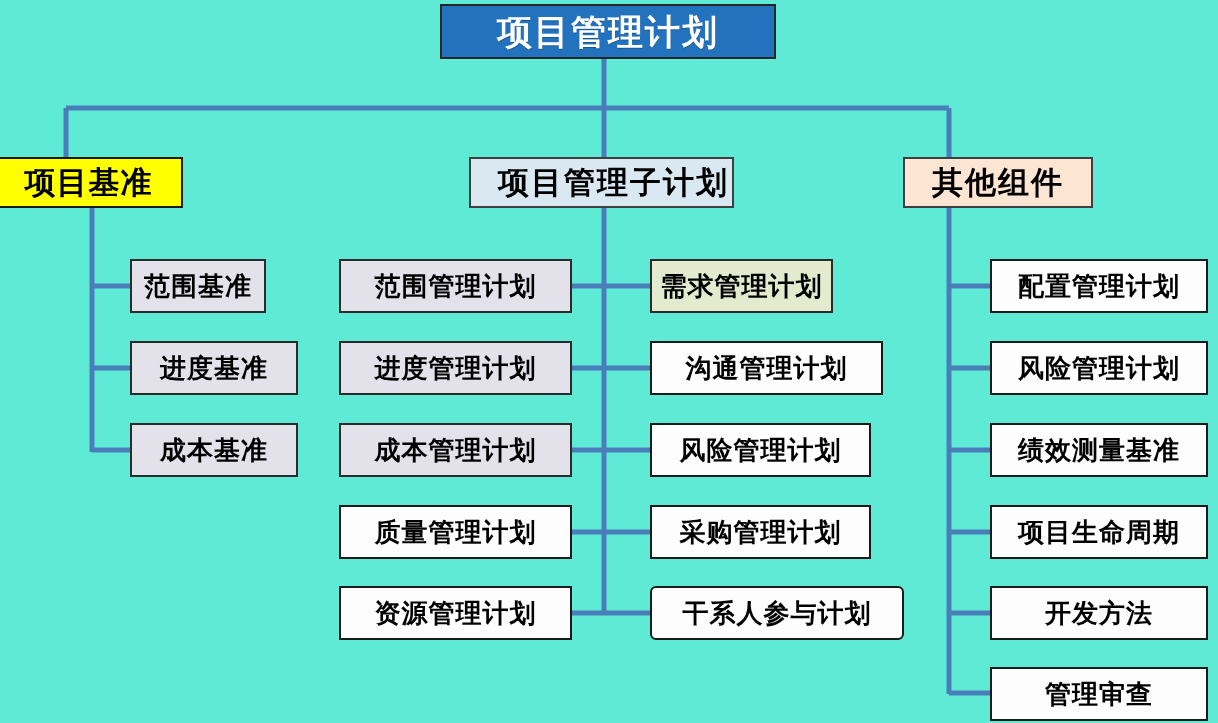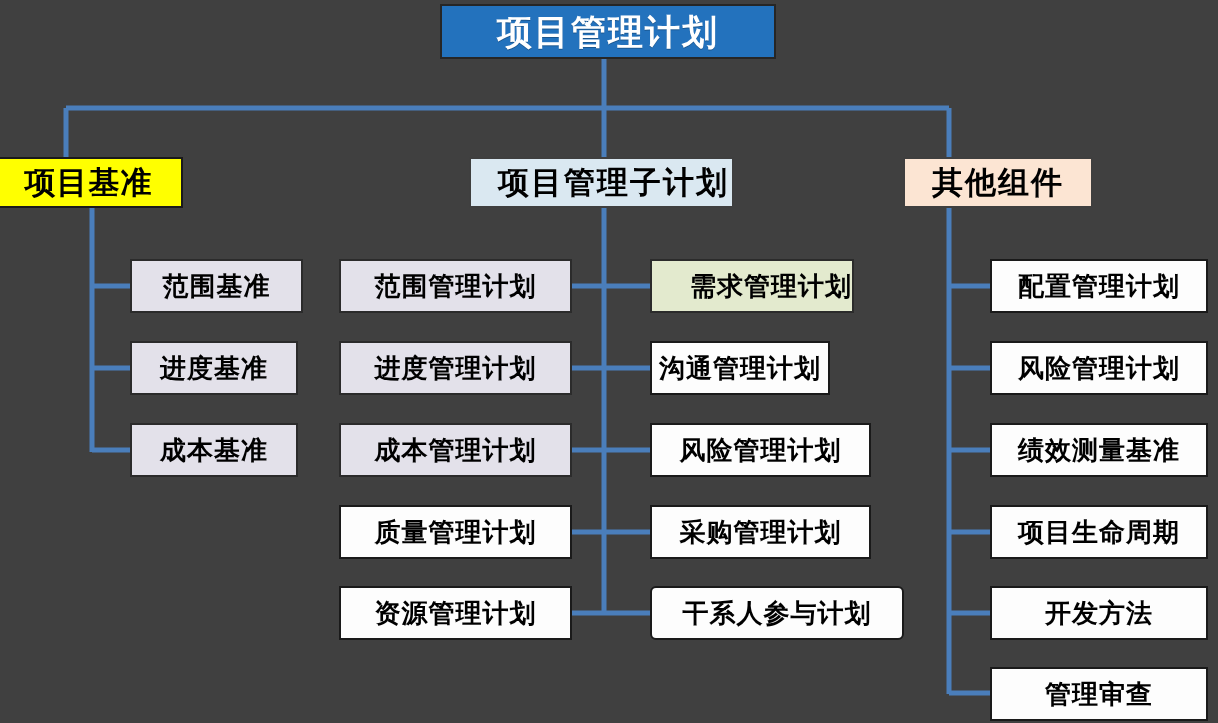--- a/index.html
+++ b/index.html
@@ -1,17 +1,17 @@
 <!DOCTYPE html>
 <html><head>
 <meta charset="utf-8">
 <style>
   html,body{margin:0;padding:0;background:#ffffff;}
   body{width:1218px;height:723px;font-family:"Liberation Sans","DejaVu Sans",sans-serif;}
-  #stage{position:relative;width:1218px;height:723px;overflow:hidden;background:#404040;}
+  #stage{position:relative;width:1218px;height:723px;overflow:hidden;background:#5eead4;}
 
   
   #wires{position:absolute;left:0;top:0;width:1218px;height:723px;z-index:1;}
 
   .node{position:absolute;z-index:2;box-sizing:border-box;
         display:flex;align-items:center;justify-content:center;
         border:2px solid #1a1a1a;background:#ffffff;color:#000000;
         font-weight:700;line-height:1;letter-spacing:1px;white-space:nowrap;}
 
   
@@ -77,21 +77,21 @@
   </div>
 
   <div class="node n-sub" style="left:469px;top:157px;width:265px;height:51px;padding-left:24px;">
     <span>项目管理子计划</span>
   </div>
 
   <div class="node n-other" style="left:855px;top:157px;width:190px;height:51px;margin-left:48px;">
     <span>其他组件</span>
   </div>
 
-  <div class="node leaf f-lav" style="left:130px;top:259px;width:173px;height:54px;">
+  <div class="node leaf f-lav" style="left:130px;top:259px;width:136px;height:54px;">
     <span>范围基准</span>
   </div>
   <div class="node leaf f-lav" style="left:130px;top:341px;width:168px;height:54px;">
     <span>进度基准</span>
   </div>
   <div class="node leaf f-lav" style="left:130px;top:423px;width:168px;height:54px;">
     <span>成本基准</span>
   </div>
 
   <div class="node leaf f-lav" style="left:339px;top:259px;width:233px;height:54px;align-items:center;">
@@ -103,24 +103,24 @@
   <div class="node leaf f-lav" style="left:339px;top:423px;width:233px;height:54px;">
     <span>成本管理计划</span>
   </div>
   <div class="node leaf f-white" style="left:339px;top:505px;width:233px;height:54px;">
     <span>质量管理计划</span>
   </div>
   <div class="node leaf f-white" style="left:339px;top:586px;width:233px;height:54px;">
     <span>资源管理计划</span>
   </div>
 
-  <div class="node leaf f-green" style="left:650px;top:259px;width:204px;height:54px;justify-content:flex-end;">
+  <div class="node leaf f-green" style="left:650px;top:259px;width:183px;height:54px;">
     <span>需求管理计划</span>
   </div>
-  <div class="node leaf f-white" style="left:650px;top:341px;width:180px;height:54px;">
+  <div class="node leaf f-white" style="left:650px;top:341px;width:233px;height:54px;">
     <span>沟通管理计划</span>
   </div>
   <div class="node leaf f-white" style="left:650px;top:423px;width:221px;height:54px;">
     <span>风险管理计划</span>
   </div>
   <div class="node leaf f-white" style="left:650px;top:505px;width:221px;height:54px;">
     <span>采购管理计划</span>
   </div>
   <div class="node leaf f-white" style="left:650px;top:586px;width:254px;height:54px;border-radius:6px;">
     <span>干系人参与计划</span>

